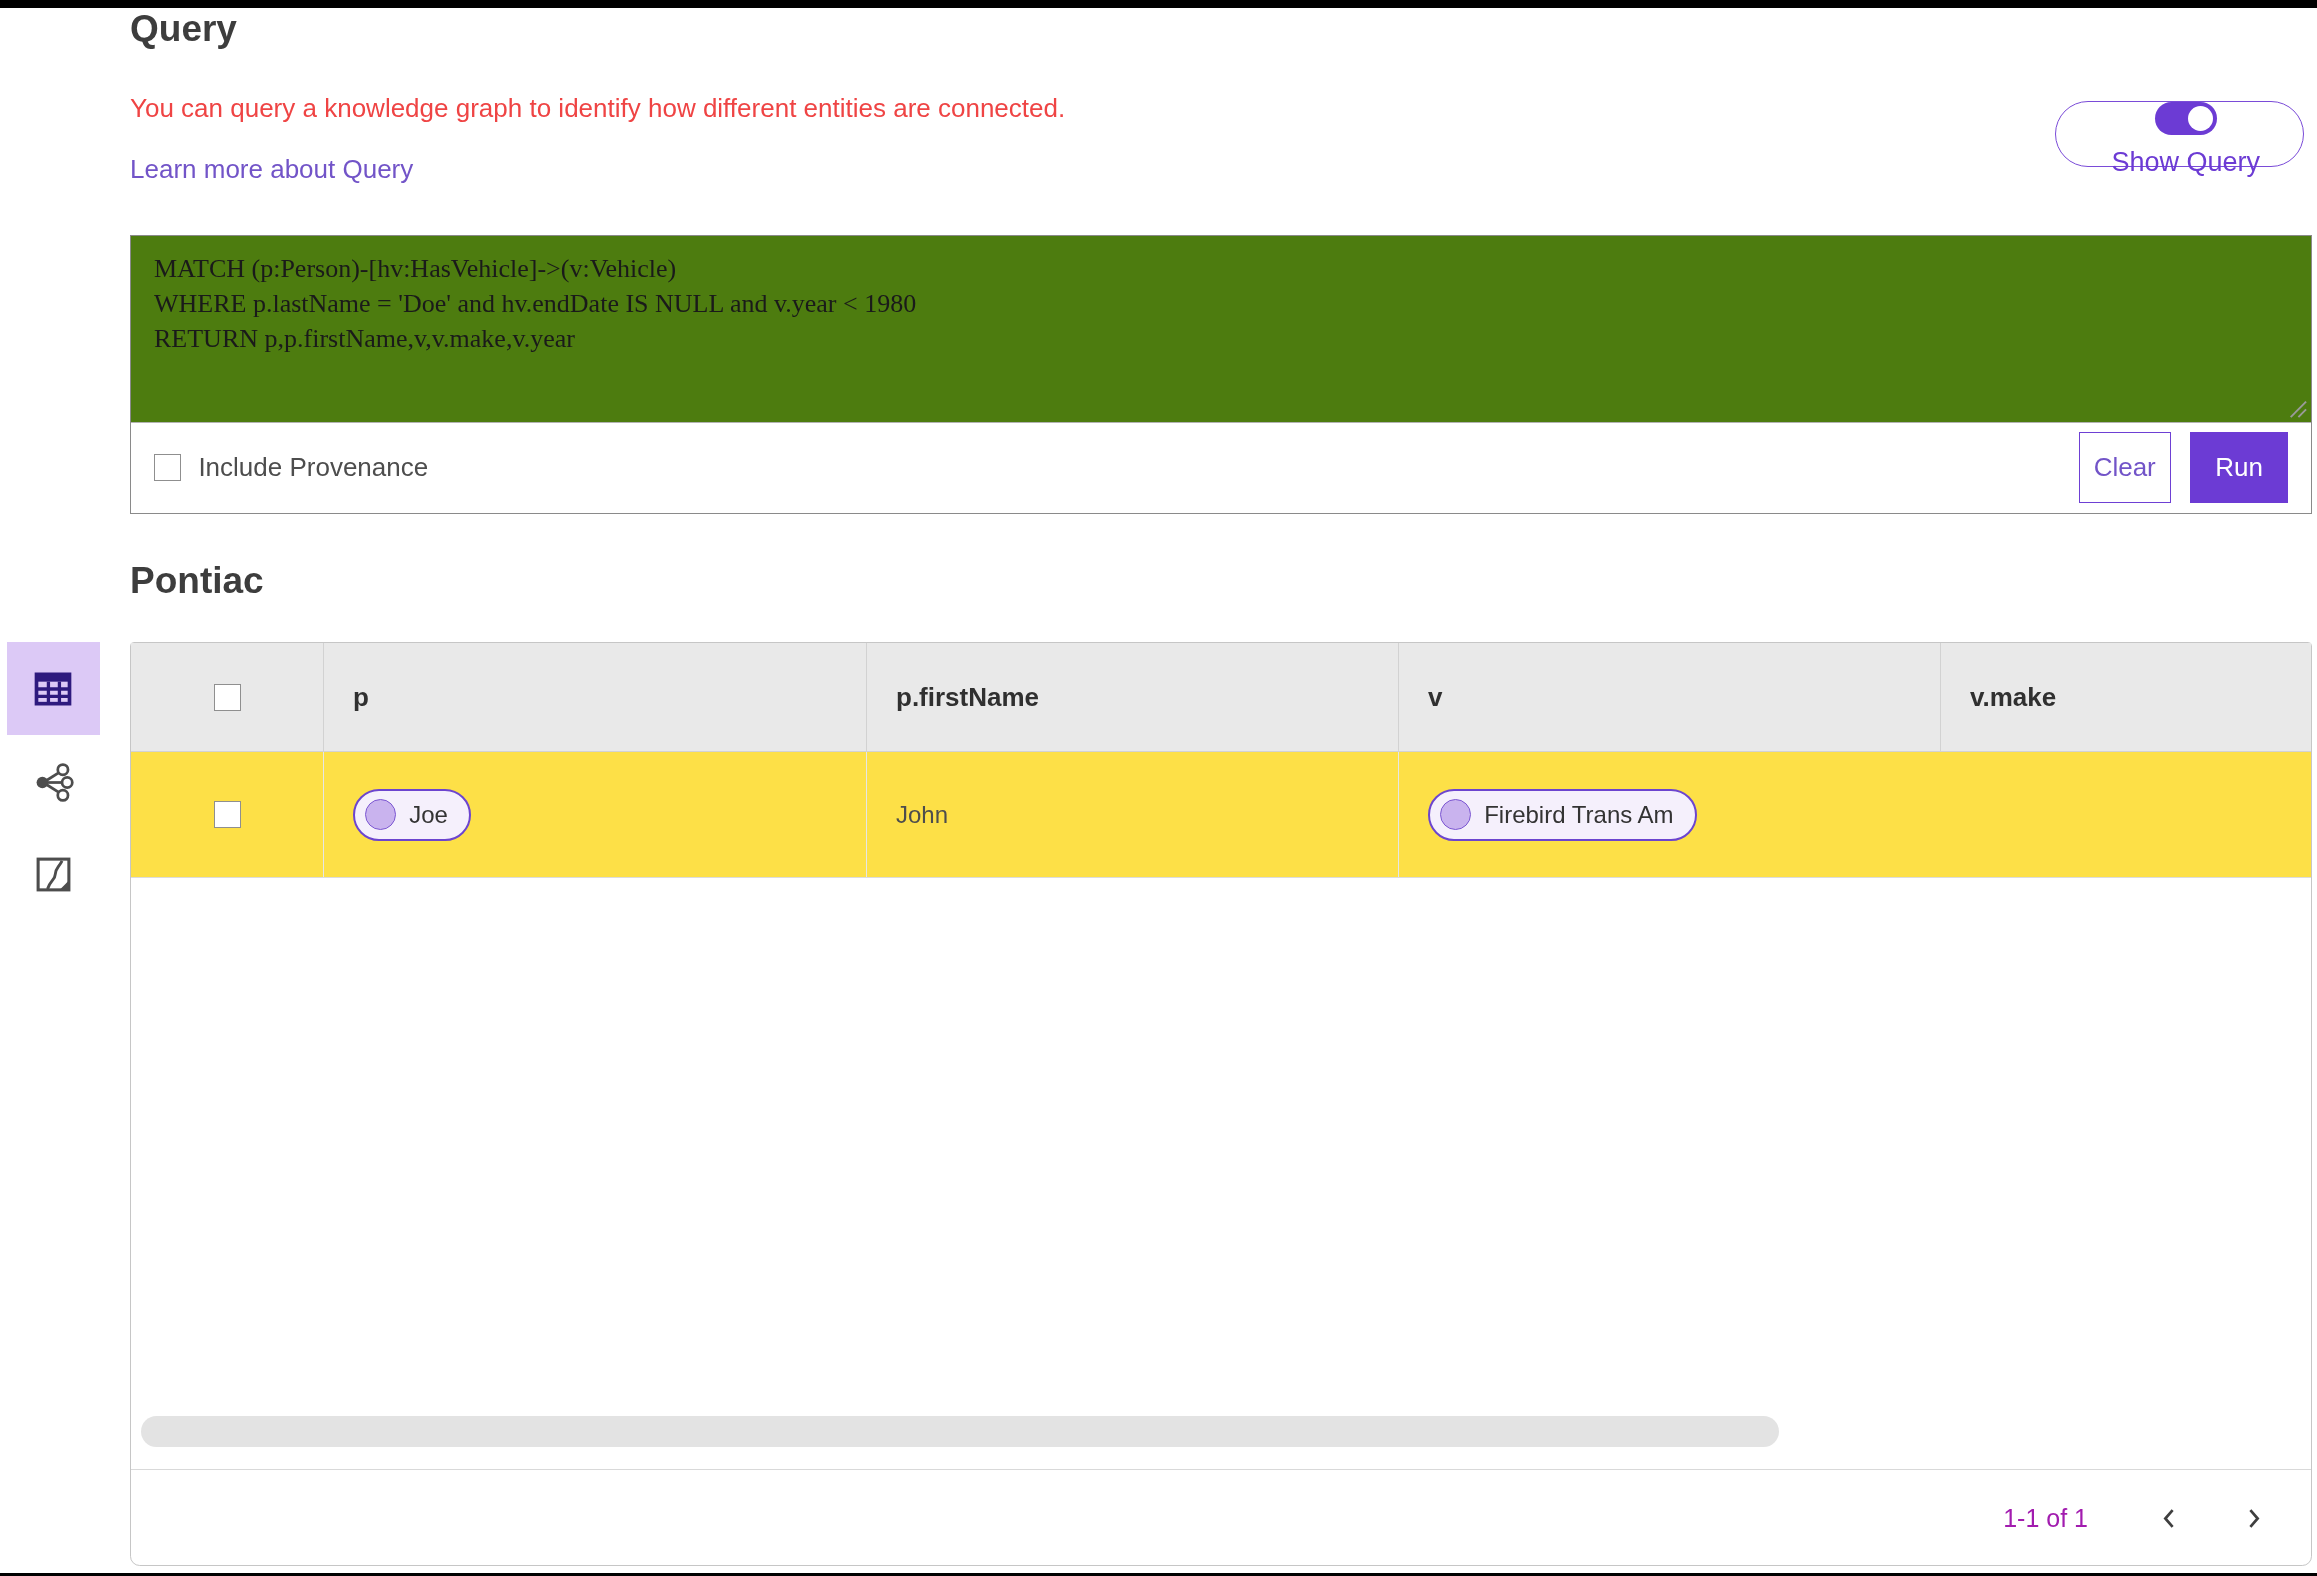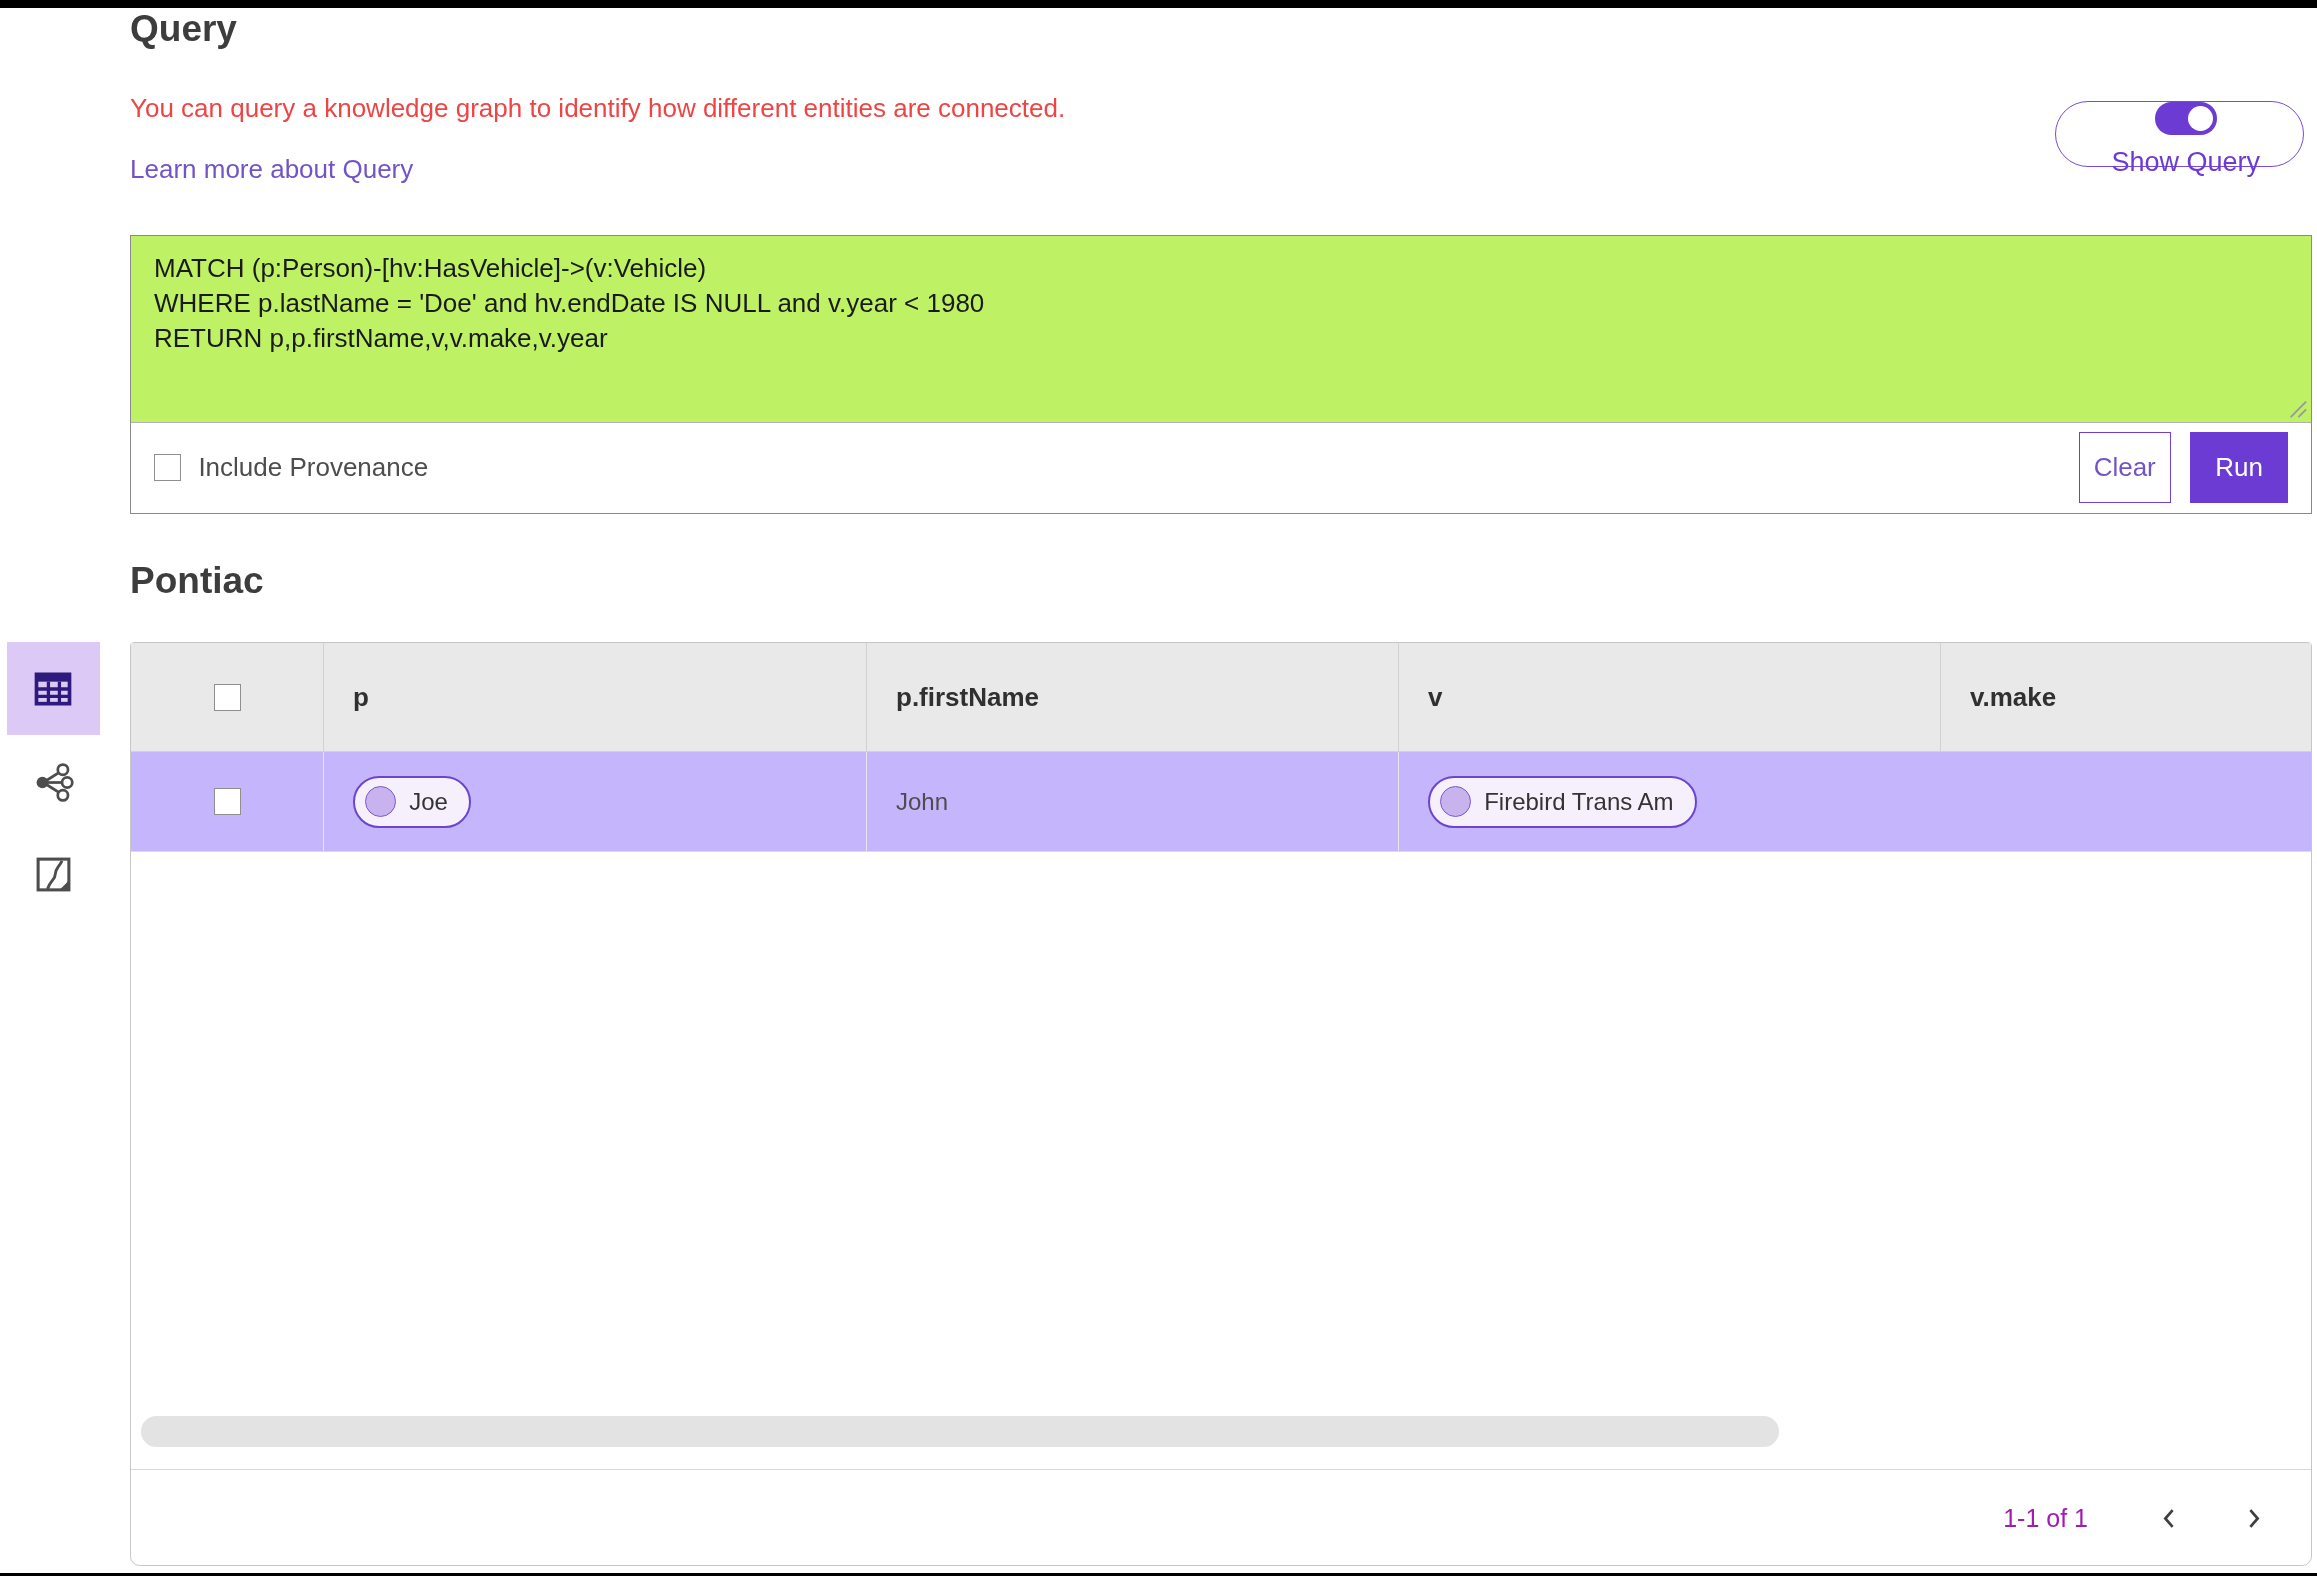--- a/index.html
+++ b/index.html
@@ -17,22 +17,22 @@
   
   #show-query { left:2055px; top:101px; width:249px; height:66px; border:1.9px solid #7a4bd8; border-radius:33px;
     display:flex; align-items:center; padding-left:12.6px; gap:11.6px; background:#fff; cursor:pointer;flex-direction:column; }
   #show-query .switch { position:relative; width:62px; height:33px; background:#6c3bd4; border-radius:16.4px; flex:0 0 auto; }
   #show-query .knob { position:absolute; right:3.9px; top:3.9px; width:25px; height:25px; background:#fff; border-radius:50%; }
   #show-query .lbl { font-size:27px; color:#6c3bd4; }
 
   
   #query-panel { left:130px; top:235px; width:2182px; height:279px; border:1.9px solid #8a8a8a; background:#fff; }
   #query-text { display:block; width:100%; height:186px; border:none; outline:none; resize:none;
-    font-family:Liberation Sans, sans-serif; font-size:26px; line-height:35px; color:#1a1a1a;
-    padding:15.4px 23px; background:#bef264; white-space:pre; overflow:hidden; }
+    font-family:Liberation Serif, serif; font-size:26px; line-height:35px; color:#1a1a1a;
+    padding:15.4px 23px; background:#4d7c0f; white-space:pre; overflow:hidden; }
   #resize-grip { position:absolute; right:2.9px; top:158px; pointer-events:none; }
   #query-toolbar { position:absolute; left:0; top:186px; width:100%; height:89px; border-top:1px solid #b3b3b3;
     display:flex; align-items:center; padding:0 23px; }
   .checkbox { width:27px; height:27px; border:1.9px solid #8f8f8f; background:#fff; flex:0 0 auto; cursor:pointer; }
   #provenance-label { margin-left:17.4px; font-size:26px; color:#4d4d4d; }
   #query-toolbar .spacer { flex:1; }
   .btn { height:71px; display:flex; align-items:center; justify-content:center; font-size:26px; cursor:pointer; }
   #clear-btn { width:92px; background:#fff; border:1.9px solid #6e40d4; color:#7254c8; margin-right:19.3px; }
   #run-btn { width:98px; background:#6c3bd4; border:1.9px solid #6c3bd4; color:#fff; }
 
@@ -43,21 +43,21 @@
   #rail-table { top:642px; background:#dcc9f6; }
   #rail-link { top:736px; }
   #rail-map { top:828px; }
 
   
   #results-panel { left:130px; top:642px; width:2182px; height:924px; border:1px solid #c6c6c6;
     border-radius:3.9px 3.9px 9.7px 9.7px; background:#fff; }
   #grid-area { position:absolute; left:0; top:0; width:100%; height:827px; border-bottom:1px solid #d9d9d9; }
   .trow { display:grid; grid-template-columns:193px 543px 532px 542px 1fr; width:100%; }
   #thead { height:109px; background:#e9e9e9; border-bottom:1px solid #d2d2d2; }
-  #tbodyrow { height:100px; background:#c4b5fd; border-bottom:1px solid #dcdcdc; }
+  #tbodyrow { height:126px; background:#fde047; border-bottom:1px solid #dcdcdc; }
   .cell { display:flex; align-items:center; padding-left:29px; overflow:hidden; }
   .cell.first { justify-content:center; padding-left:0; }
   #thead .cell { border-right:1px solid #d2d2d2; font-size:26px; font-weight:bold; color:#303030; }
   #thead .cell:last-child { border-right:none; }
   #tbodyrow .cell { border-right:1px solid #e6e6e6; font-size:24px; color:#4d4d4d; }
   #tbodyrow .cell:last-child { border-right:none; }
 
   .chip { display:inline-flex; align-items:center; gap:13.5px; height:52px; padding:0 21px 0 9.7px;
     border:2.9px solid #6c45cf; border-radius:26px; background:#f5f0fc; cursor:pointer; }
   .chip .avatar { width:31px; height:31px; border-radius:50%; background:#c9b3ee; border:1.9px solid #7c57d2; flex:0 0 auto; }

